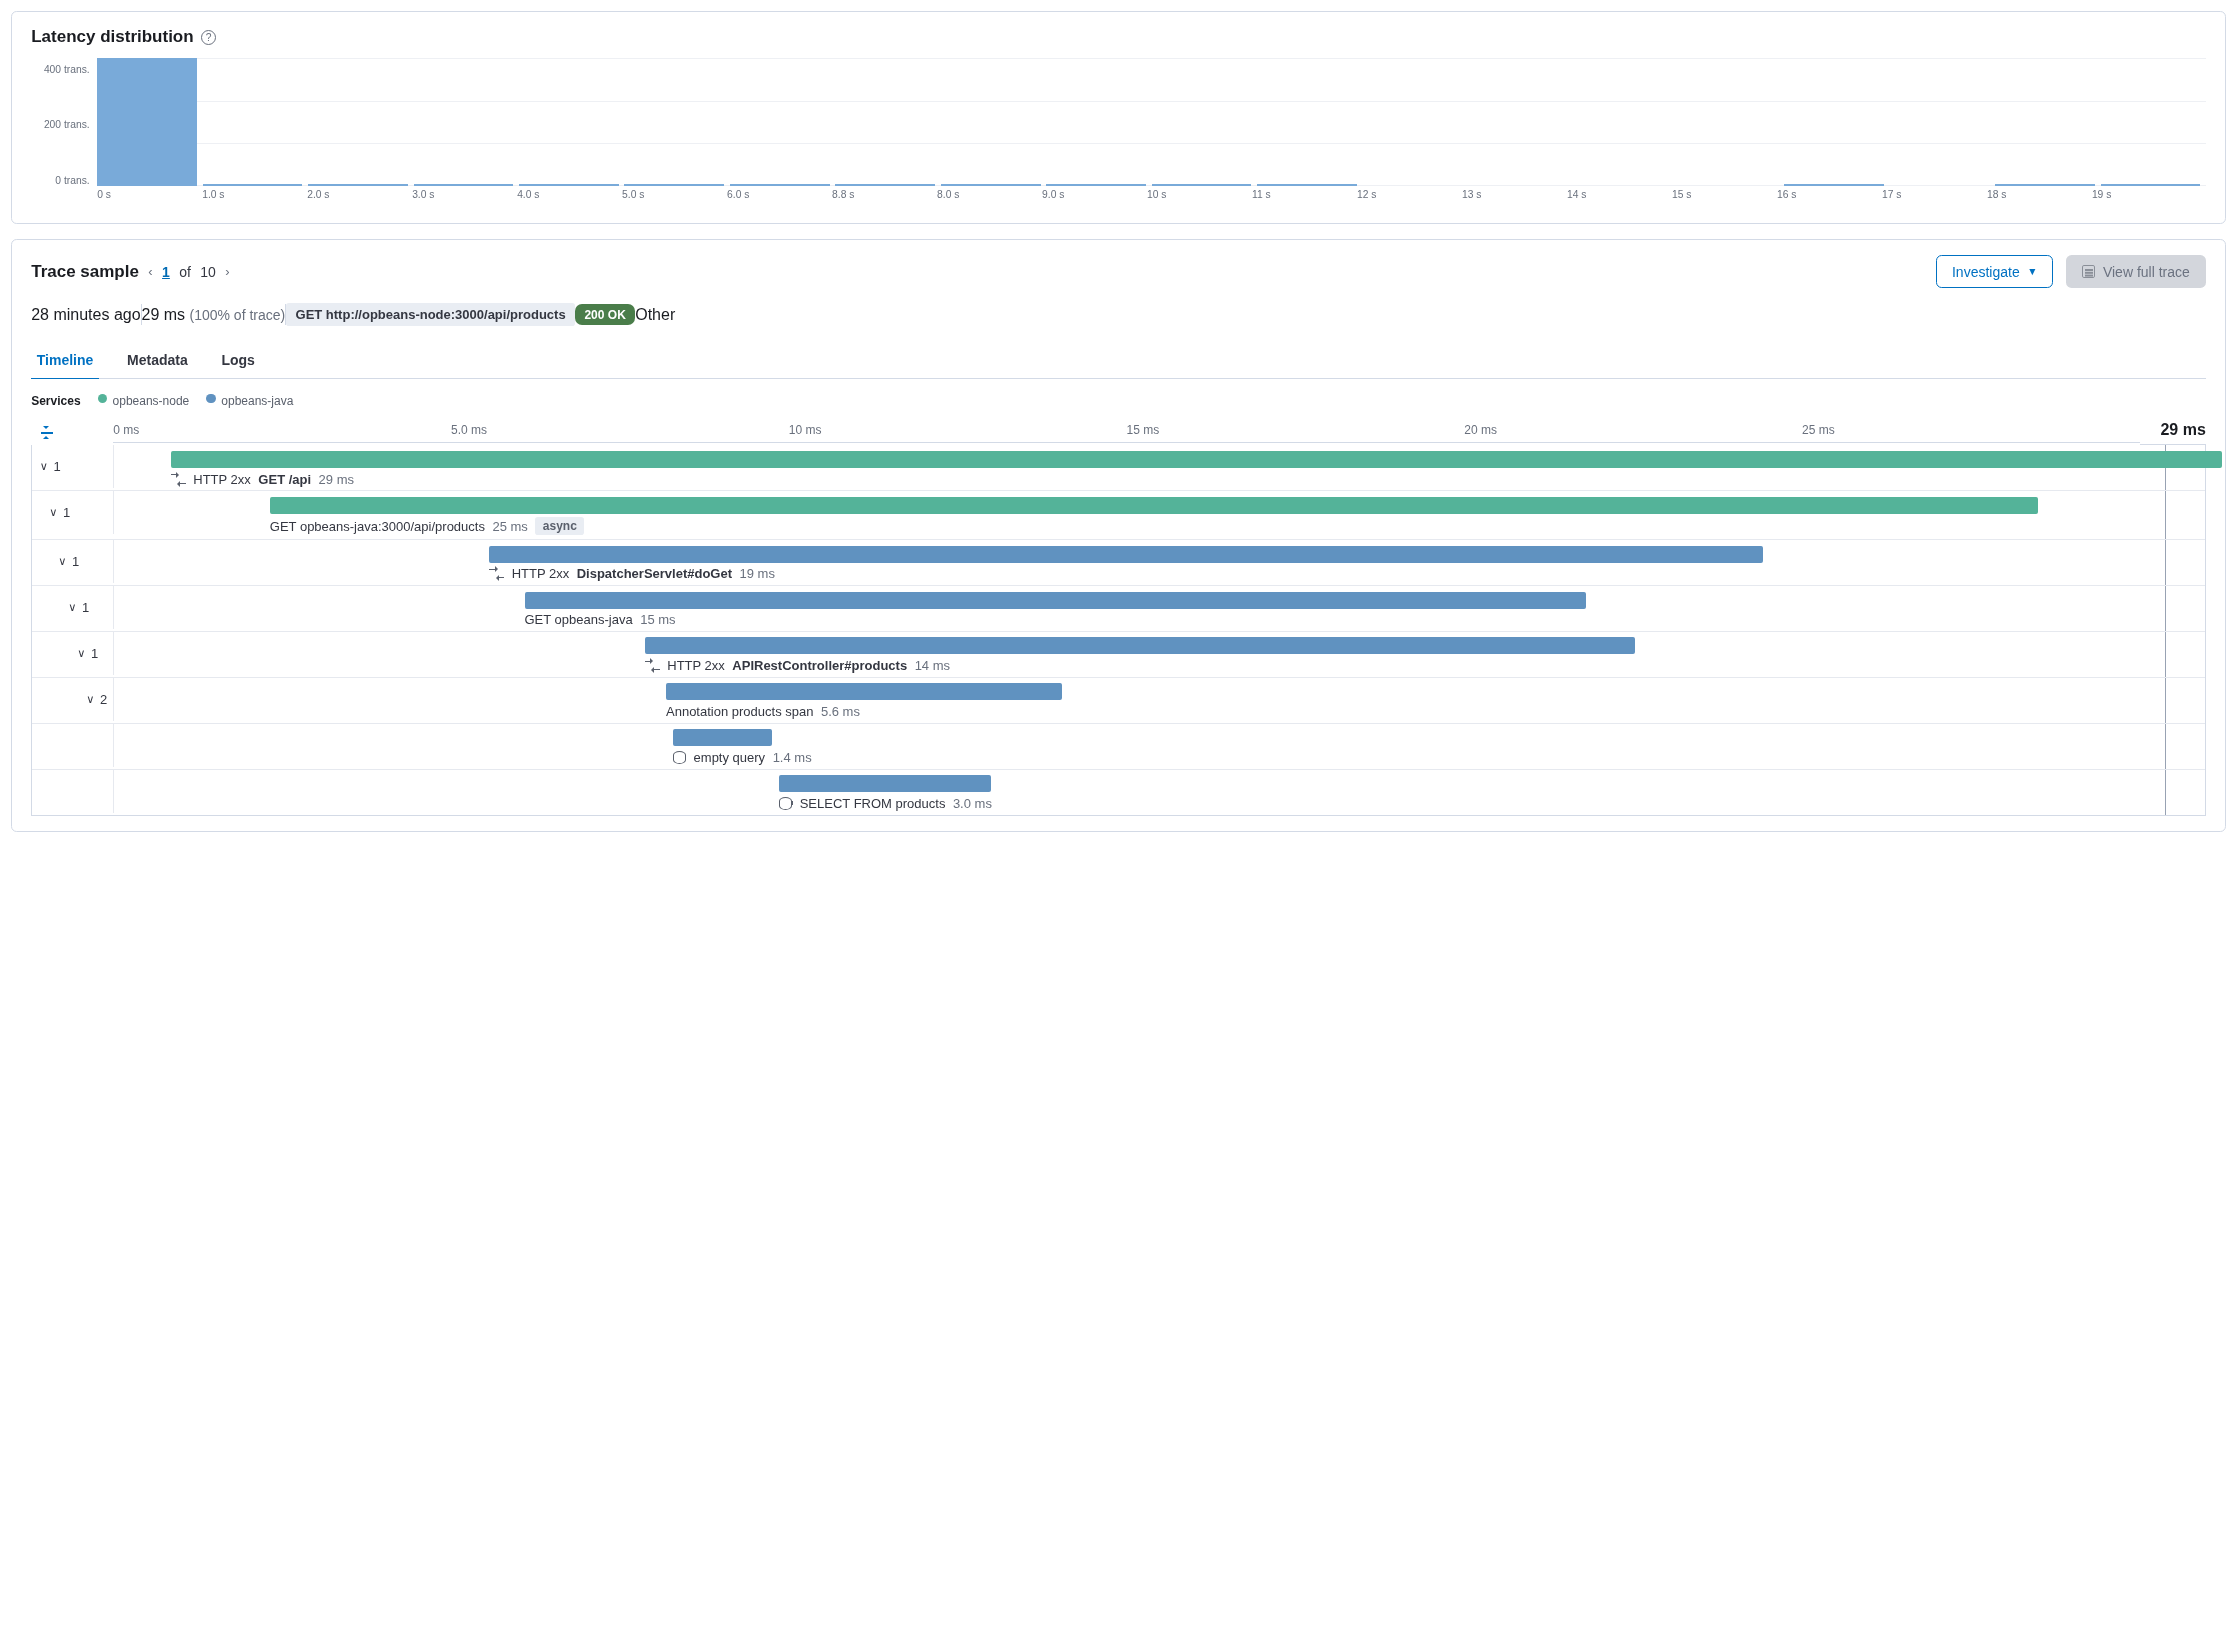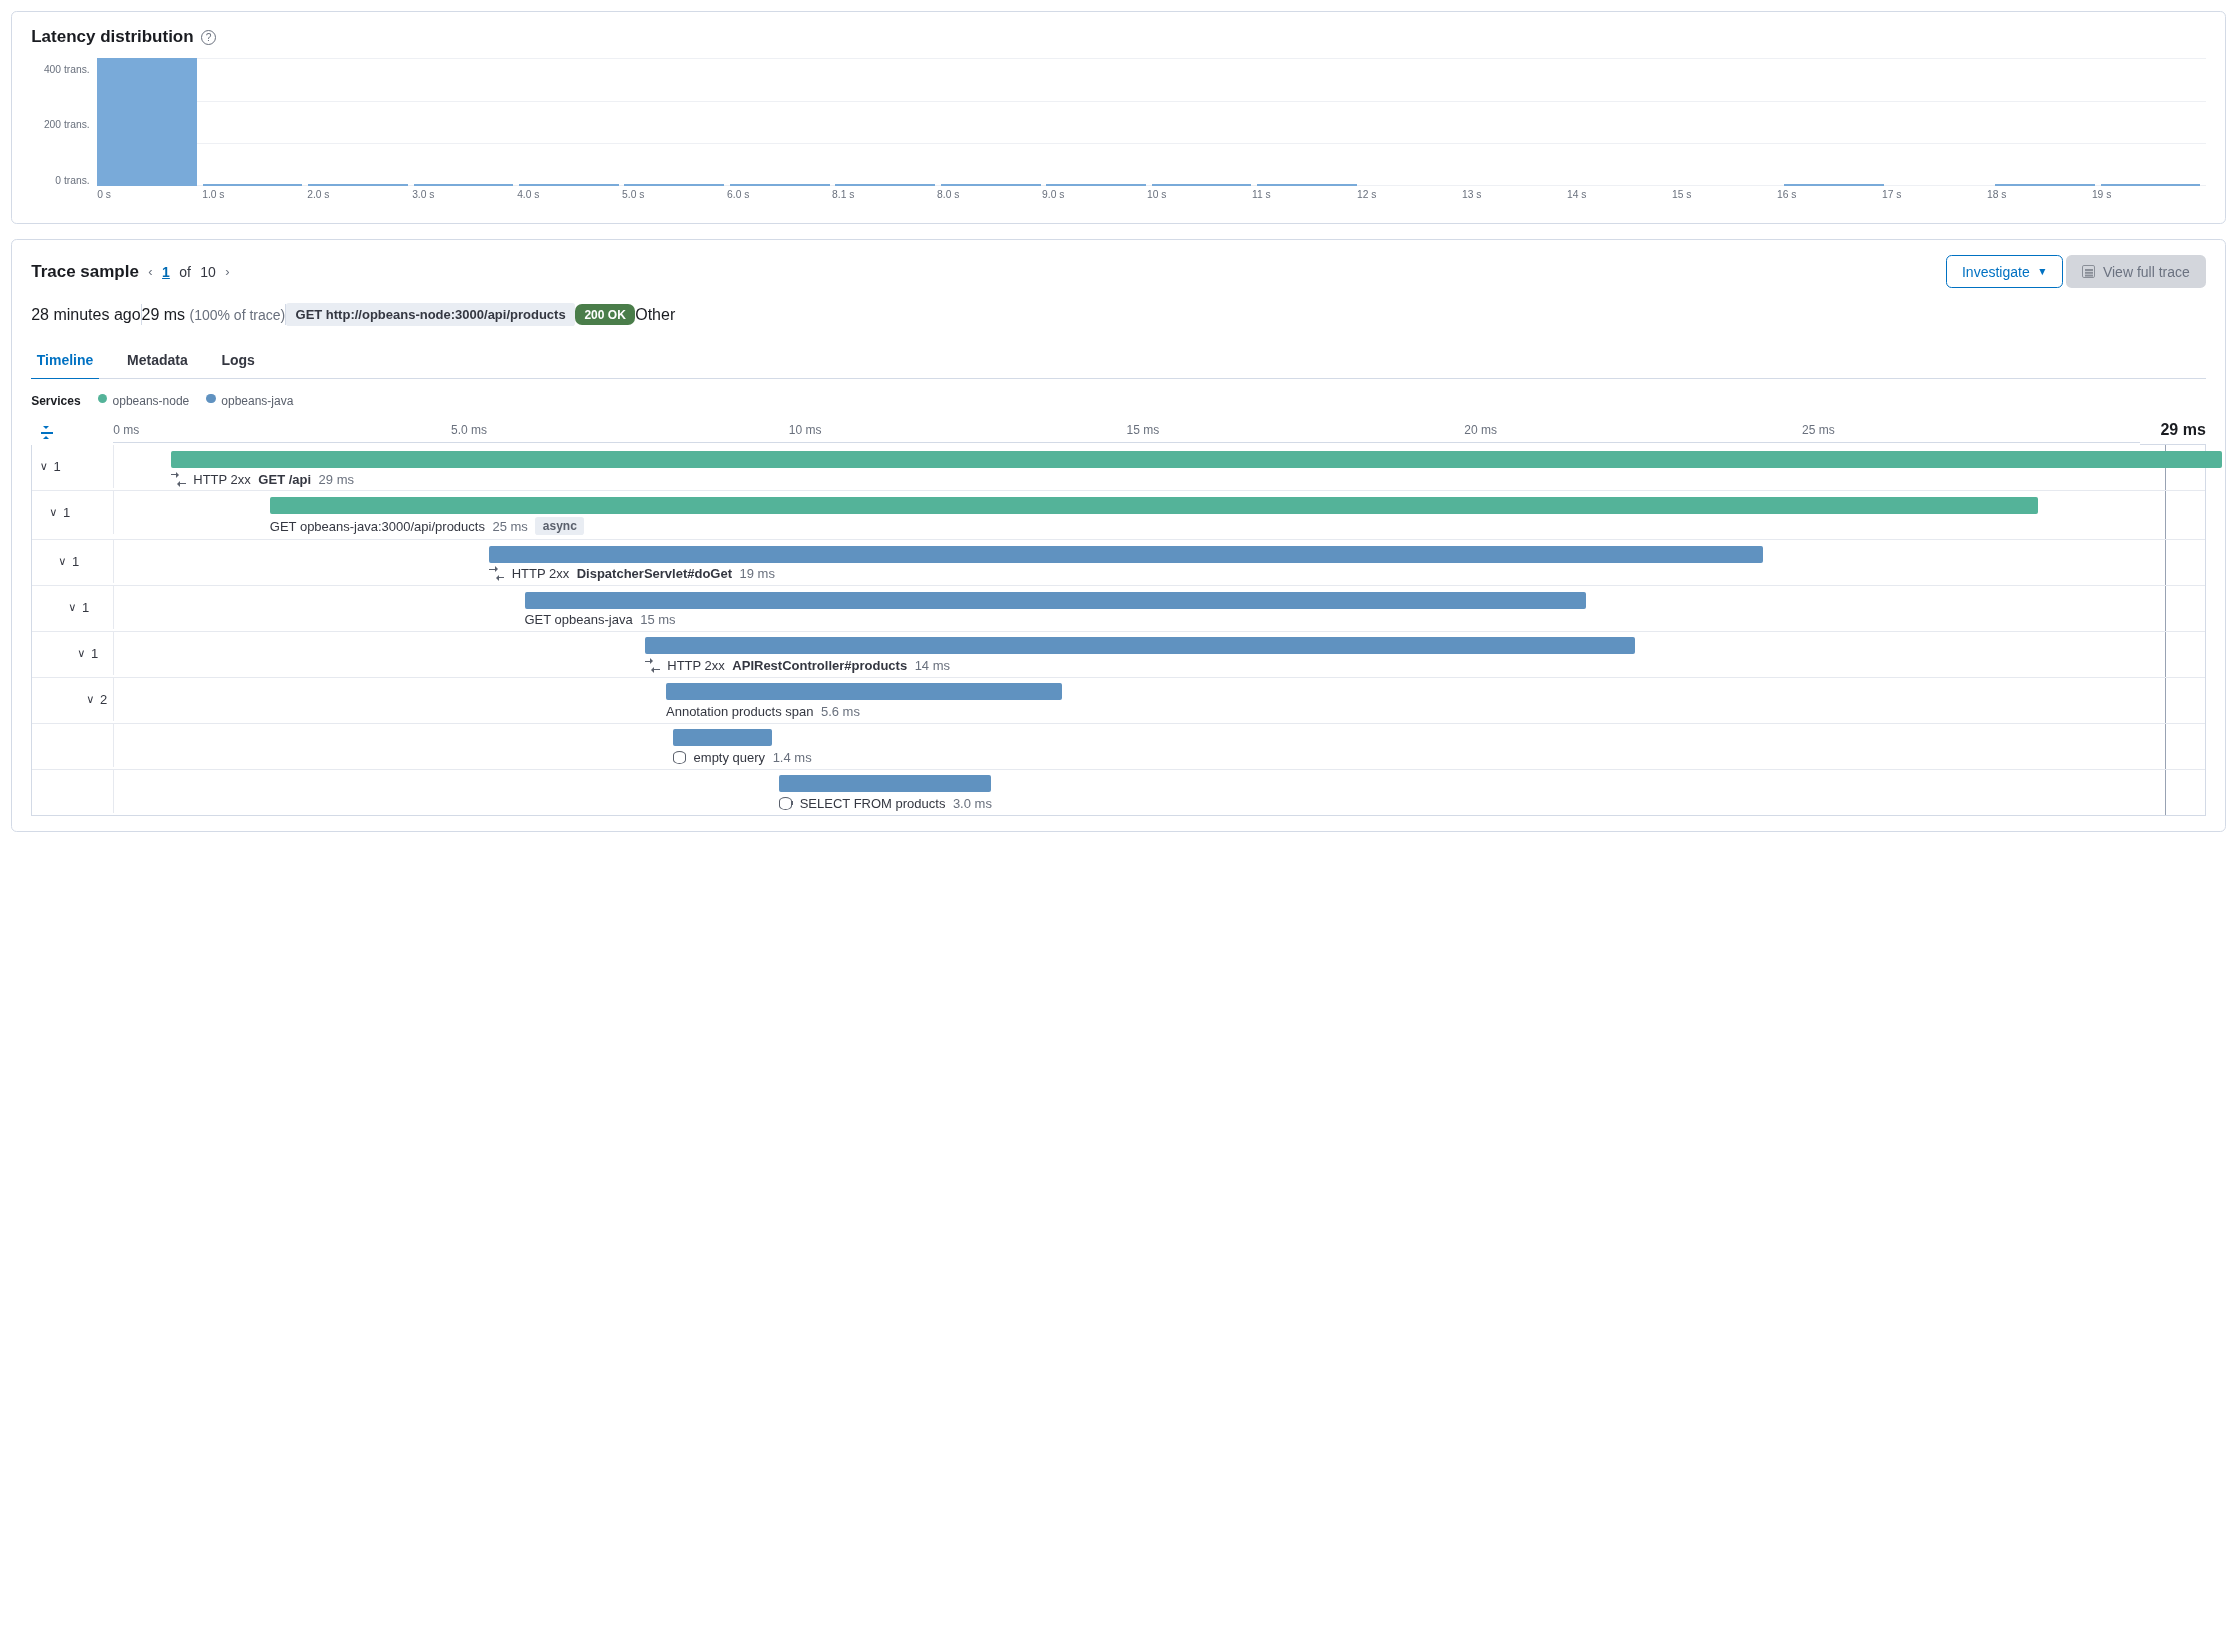--- a/index.html
+++ b/index.html
@@ -107,21 +107,21 @@
   .pager {
     display: flex;
     align-items: center;
     gap: 9.4px;
     font-weight: 400;
     font-size: 14px;
     color: #343741;
   }
   .pager-link { color: #006bb4; text-decoration: underline; font-weight: 600; }
   .pager-chevron { color: #69707d; font-size: 13px; }
-  .header-buttons { display: flex; gap: 3px; }
+  .header-buttons { display: flex; gap: 13px; }
   .btn {
     display: inline-flex;
     align-items: center;
     gap: 7.5px;
     padding: 7.5px 15px;
     border-radius: 5.6px;
     font-size: 14px;
     cursor: pointer;
     border: 0.9px solid transparent;
   }
@@ -345,21 +345,21 @@
           <div class="chart-bar" style="height: 1%;"></div>
         </div>
       <div class="chart-xaxis" id="chart-xaxis">
           <div>0 s</div>
           <div>1.0 s</div>
           <div>2.0 s</div>
           <div>3.0 s</div>
           <div>4.0 s</div>
           <div>5.0 s</div>
           <div>6.0 s</div>
-          <div>8.1 s</div>
+          <div>8.8 s</div>
           <div>8.0 s</div>
           <div>9.0 s</div>
           <div>10 s</div>
           <div>11 s</div>
           <div>12 s</div>
           <div>13 s</div>
           <div>14 s</div>
           <div>15 s</div>
           <div>16 s</div>
           <div>17 s</div>

